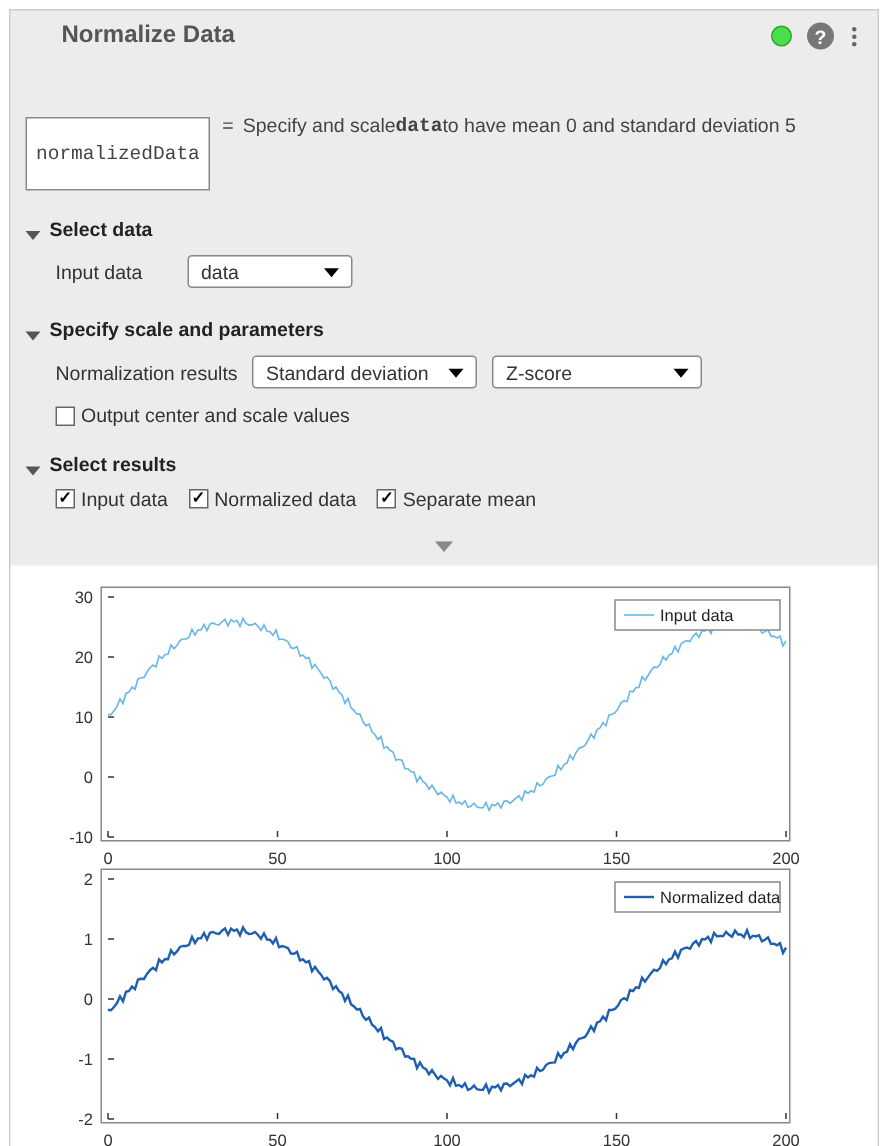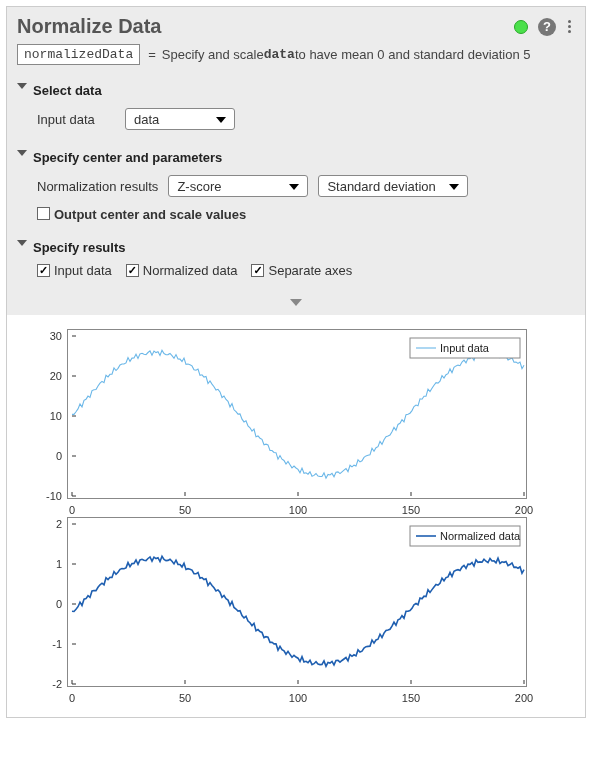--- a/index.html
+++ b/index.html
@@ -16,24 +16,25 @@
     border: 1px solid #ccc;
     background: #ececec;
     width: 580px;
   }
   .header {
     display: flex;
     align-items: center;
     padding: 8px 10px 4px 10px;
   }
   .title {
-    font-size: 20px;
+    font-size: 16px;
     font-weight: bold;
     color: #555;
     flex: 1;
+    margin-left: 24px;
   }
   .status-dot {
     width: 14px; height: 14px;
     border-radius: 50%;
     background: #4be04b;
     border: 1px solid #2aa82a;
     margin-right: 10px;
   }
   .help-icon {
     width: 18px; height: 18px;
@@ -65,30 +66,31 @@
     align-items: center;
     padding: 2px 10px 10px 10px;
     font-size: 13px;
     color: #444;
   }
   .varbox {
     border: 1px solid #888;
     background: #fff;
     font-family: "Courier New", monospace;
     font-size: 13px;
-    padding: 2px 6px;
+    padding: 16px 6px;
     margin-right: 8px;
+    margin-top: 39px;
   }
   .mono { font-family: "Courier New", monospace; font-weight: bold; }
   .section {
     padding: 4px 10px 6px 10px;
   }
   .section-header {
     display: flex;
-    align-items: flex-start;
+    align-items: flex-end;
     font-weight: bold;
     font-size: 13px;
     color: #222;
     cursor: pointer;
     padding: 4px 0;
   }
   .disclosure {
     width: 0; height: 0;
     border-left: 5px solid transparent;
     border-right: 5px solid transparent;
@@ -124,24 +126,23 @@
     right: 8px;
     top: 50%;
     transform: translateY(-35%);
     width: 0; height: 0;
     border-left: 5px solid transparent;
     border-right: 5px solid transparent;
     border-top: 6px solid #000;
   }
   .checkbox-row {
     display: flex;
-    align-items: flex-start;
+    align-items: flex-end;
     padding: 4px 0 4px 20px;
     gap: 4px;
-    font-weight: bold;
   }
   .cb {
     width: 13px; height: 13px;
     border: 1px solid #666;
     background: #fff;
     display: inline-flex;
     align-items: center;
     justify-content: center;
     font-size: 11px;
     line-height: 1;
@@ -231,54 +232,54 @@
       <span class="field-label" style="width:78px;">Input data</span>
       <div class="select" style="min-width:110px;">
         <span>data</span>
       </div>
     </div>
   </div>
 
   <div class="section">
     <div class="section-header">
       <span class="disclosure"></span>
-      <span>Specify center and parameters</span>
+      <span>Specify scale and parameters</span>
     </div>
     <div class="field-row">
       <span class="field-label">Normalization results</span>
+      <div class="select" style="min-width:150px;">
+        <span>Standard deviation</span>
+      </div>
       <div class="select" style="min-width:140px;">
         <span>Z-score</span>
-      </div>
-      <div class="select" style="min-width:150px;">
-        <span>Standard deviation</span>
       </div>
     </div>
     <div class="checkbox-row">
       <span class="cb"></span>
       <span class="cb-label">Output center and scale values</span>
     </div>
   </div>
 
   <div class="section">
     <div class="section-header">
       <span class="disclosure"></span>
-      <span>Specify results</span>
+      <span>Select results</span>
     </div>
     <div class="display-checks">
       <div class="cb-group">
         <span class="cb checked"></span>
         <span class="cb-label">Input data</span>
       </div>
       <div class="cb-group">
         <span class="cb checked"></span>
         <span class="cb-label">Normalized data</span>
       </div>
       <div class="cb-group">
         <span class="cb checked"></span>
-        <span class="cb-label">Separate axes</span>
+        <span class="cb-label">Separate mean</span>
       </div>
     </div>
   </div>
 
   <div class="collapse-row">
     <span class="collapse-arrow"></span>
   </div>
 
   <div class="plots">
     <div class="chart-wrap">

